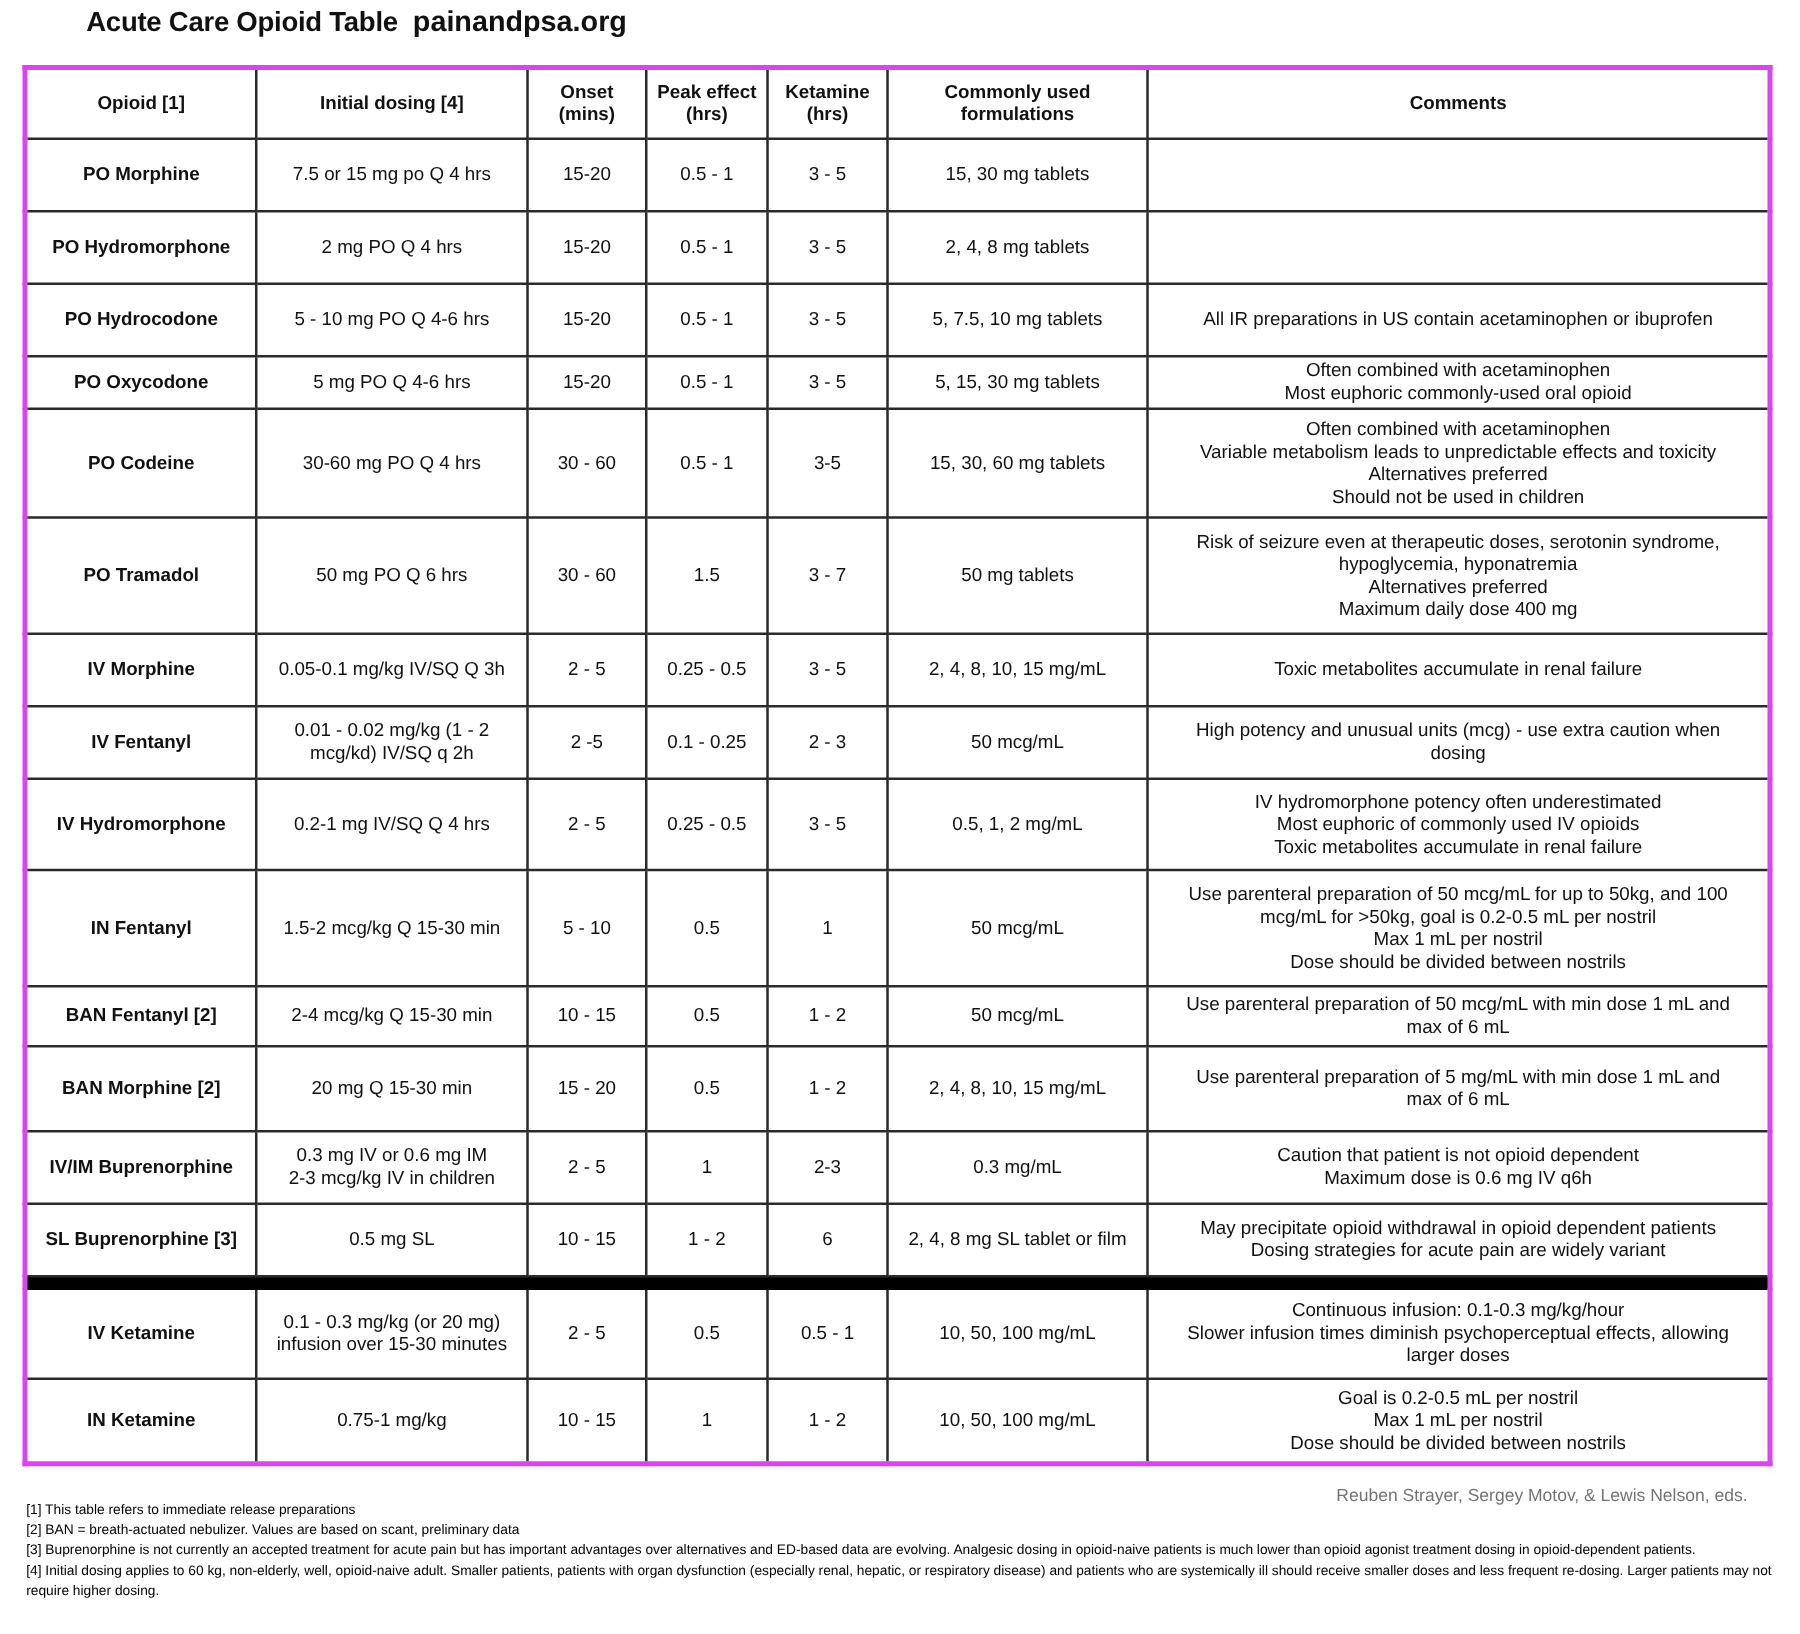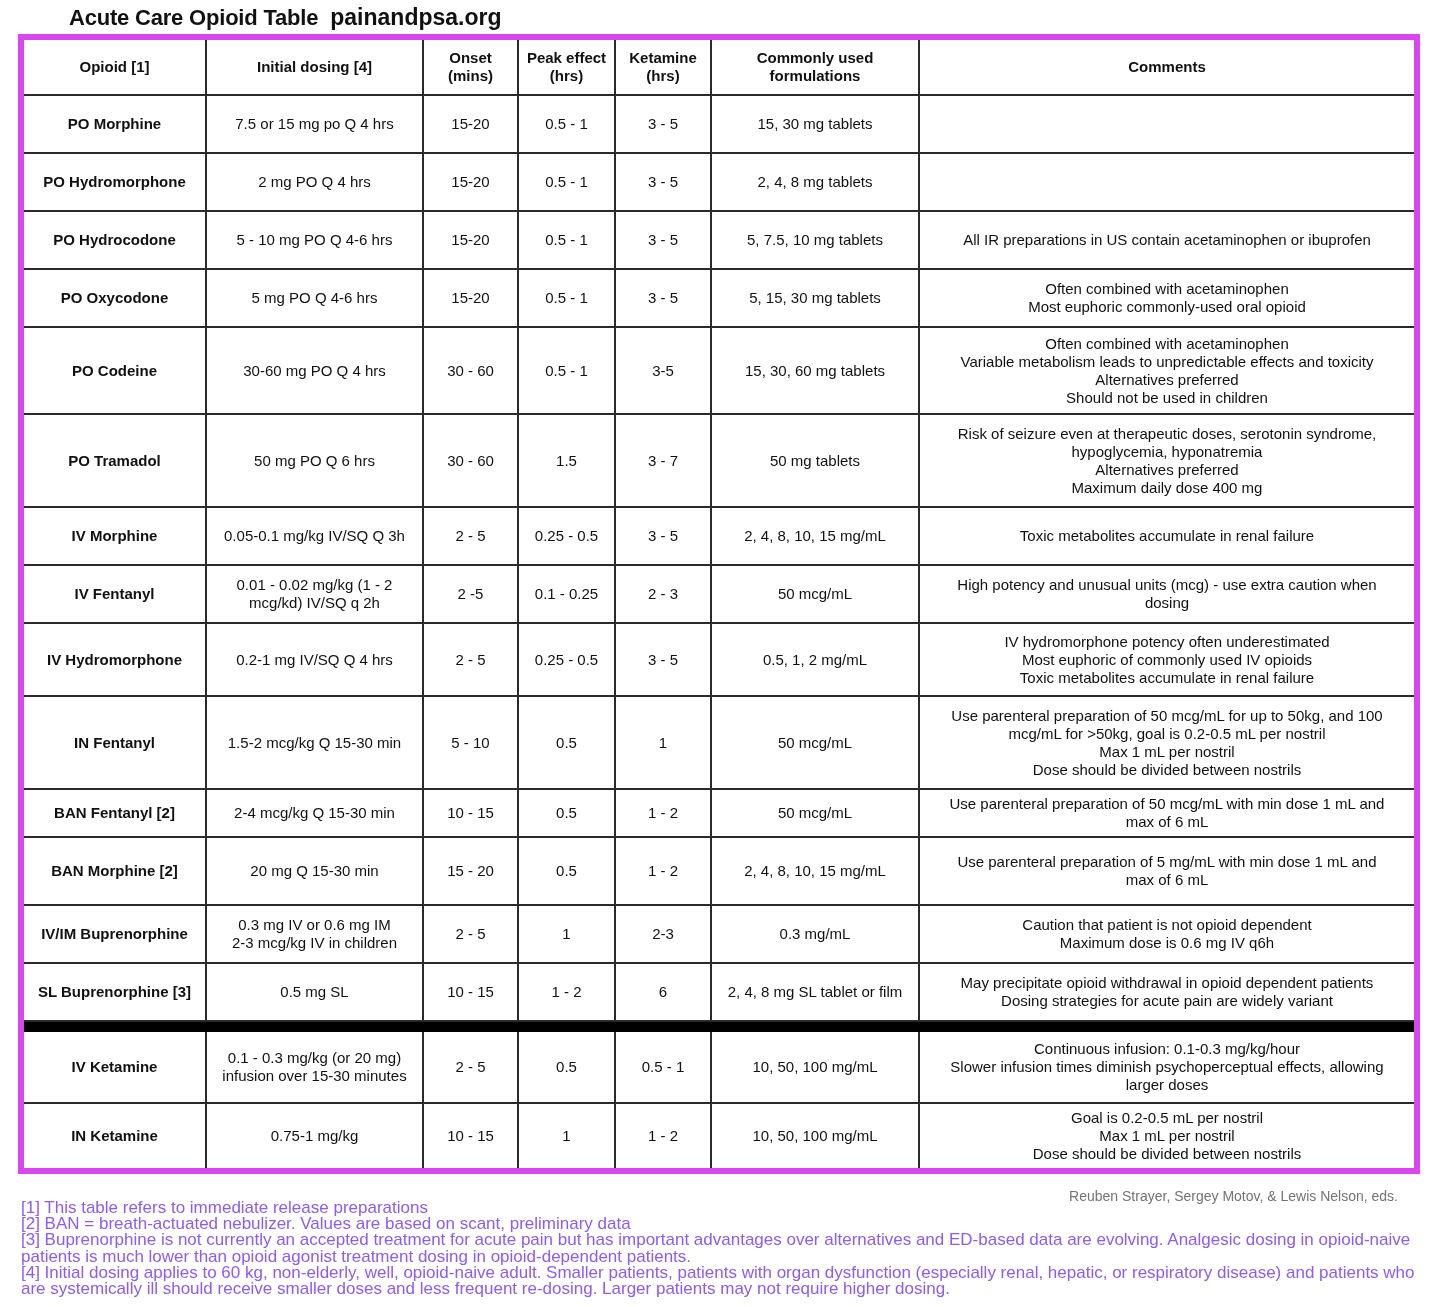--- a/index.html
+++ b/index.html
@@ -7,35 +7,35 @@
     width: 1440px; height: 1307px; position: relative; overflow: hidden;
     font-family: "Liberation Sans", sans-serif; color: #111111;
   }
   .title-bar {
     position: absolute; left: 31px; top: 4px; height: 32px;
     display: flex; align-items: baseline; gap: 12px; margin-left: 38px;
   }
   .title-main { font-size: 22px; font-weight: bold; letter-spacing: -0.2px; }
   .title-site { font-size: 23px; font-weight: bold; }
   table.opioid {
-    position: absolute; left: 18px; top: 34px; width: 1396px;
+    position: absolute; left: 18px; top: 52px; width: 1396px;
     border-collapse: collapse; table-layout: fixed;
-    border: 6px solid #d946ef;
+    border: 4px solid #d946ef;
     padding-left: 24px;
   }
   table.opioid th, table.opioid td {
     border: 2px solid #2a2a2a; text-align: center; vertical-align: middle;
     padding: 0 6px; font-size: 15px; line-height: 18px; white-space: pre-line;
   }
   table.opioid th { font-weight: bold; height: 54px; }
   table.opioid td.drug { font-weight: bold; }
   tr.separator td { height: 8px; padding: 0; background: #000; border-color: #000; }
   .footnotes {
     position: absolute; left: 21px; top: 1200px; width: 1400px;
-    font-size: 17px; line-height: 16.2px; color: #8b5cf6;
+    font-size: 11px; line-height: 16.2px; color: #000000;
   }
   .footnotes div { margin: 0; }
   .editors {
     position: absolute; right: 42px; top: 1188px;
     font-size: 14px; color: #737373;
   }
 </style>
 </head>
 <body>
 
@@ -90,21 +90,21 @@
     </tr>
     <tr style="height:58px">
       <td class="drug">PO Hydrocodone</td>
       <td>5 - 10 mg PO Q 4-6 hrs</td>
       <td>15-20</td>
       <td>0.5 - 1</td>
       <td>3 - 5</td>
       <td>5, 7.5, 10 mg tablets</td>
       <td>All IR preparations in US contain acetaminophen or ibuprofen</td>
     </tr>
-    <tr style="height:58px">
+    <tr style="height:42px">
       <td class="drug">PO Oxycodone</td>
       <td>5 mg PO Q 4-6 hrs</td>
       <td>15-20</td>
       <td>0.5 - 1</td>
       <td>3 - 5</td>
       <td>5, 15, 30 mg tablets</td>
       <td>Often combined with acetaminophen
 Most euphoric commonly-used oral opioid</td>
     </tr>
     <tr style="height:87px">

